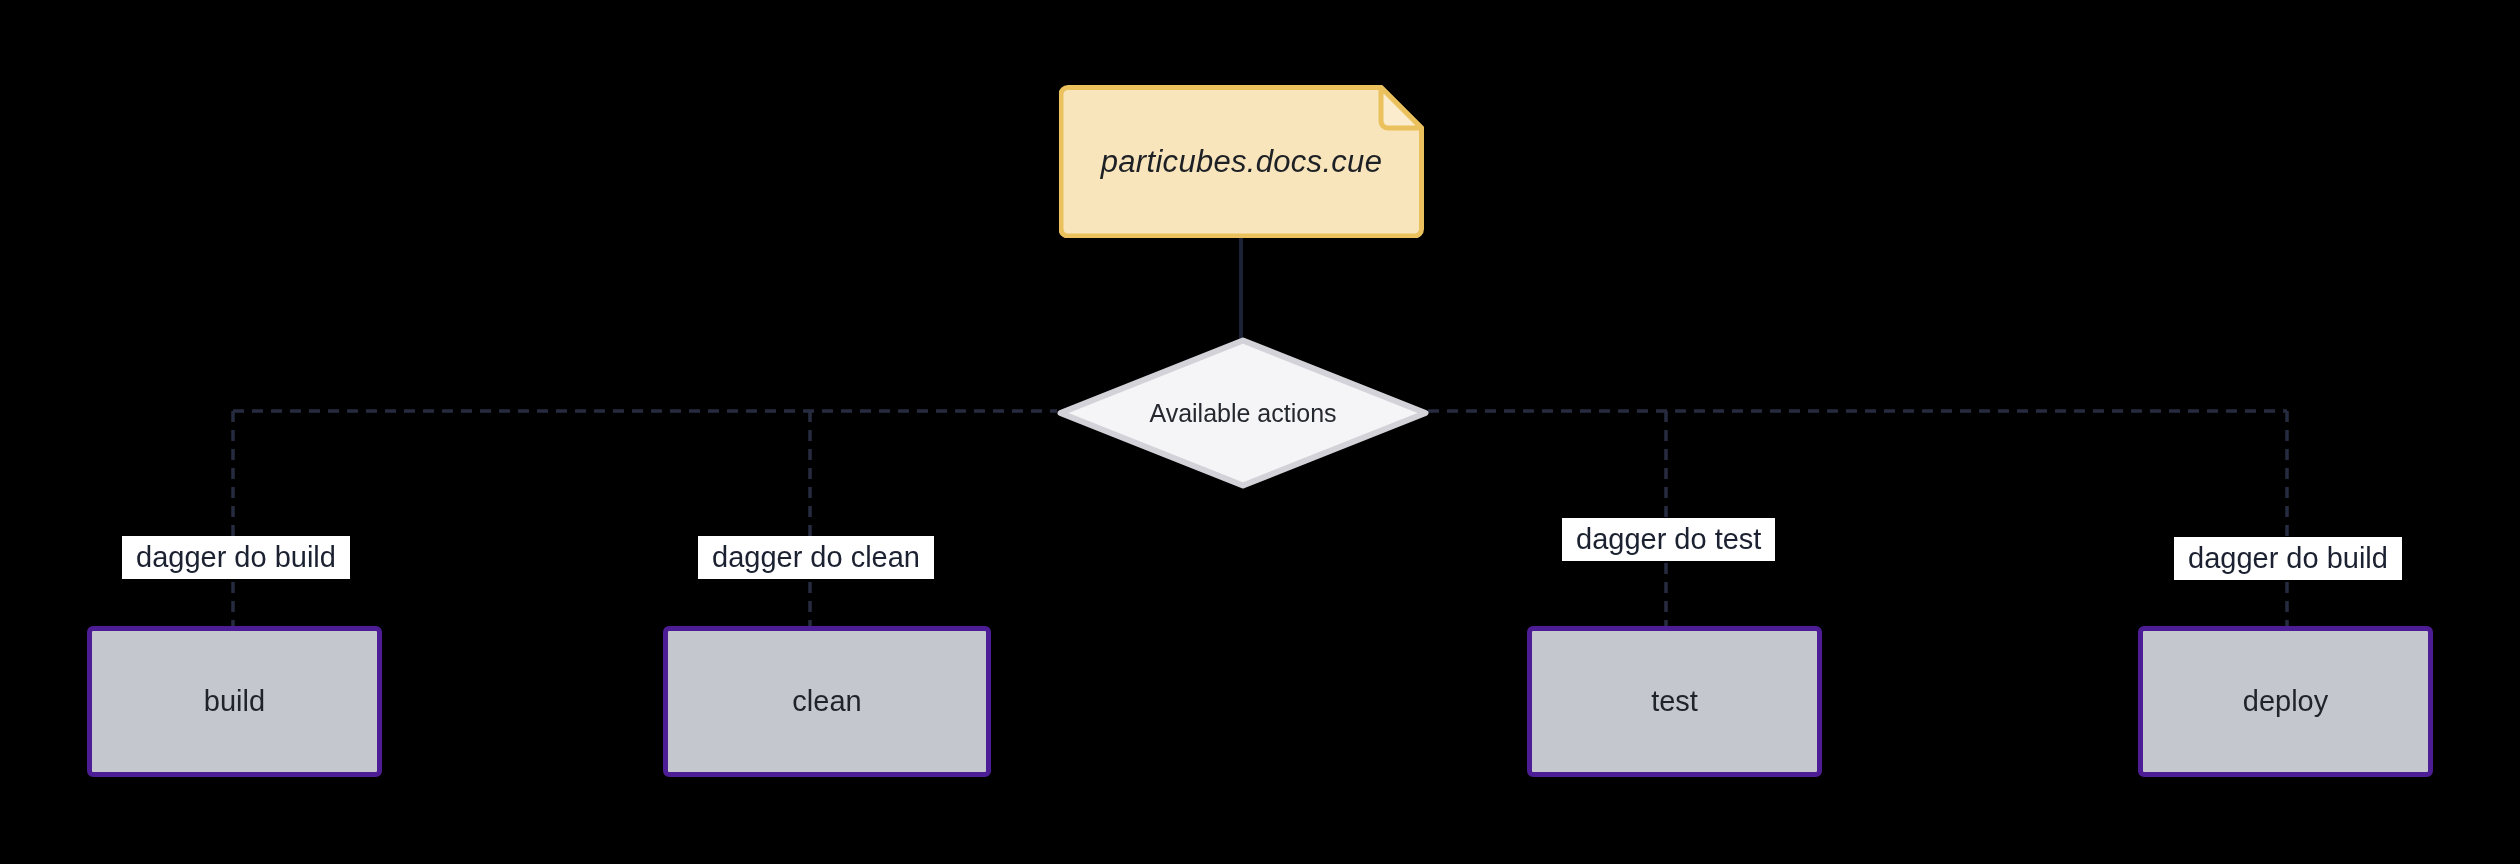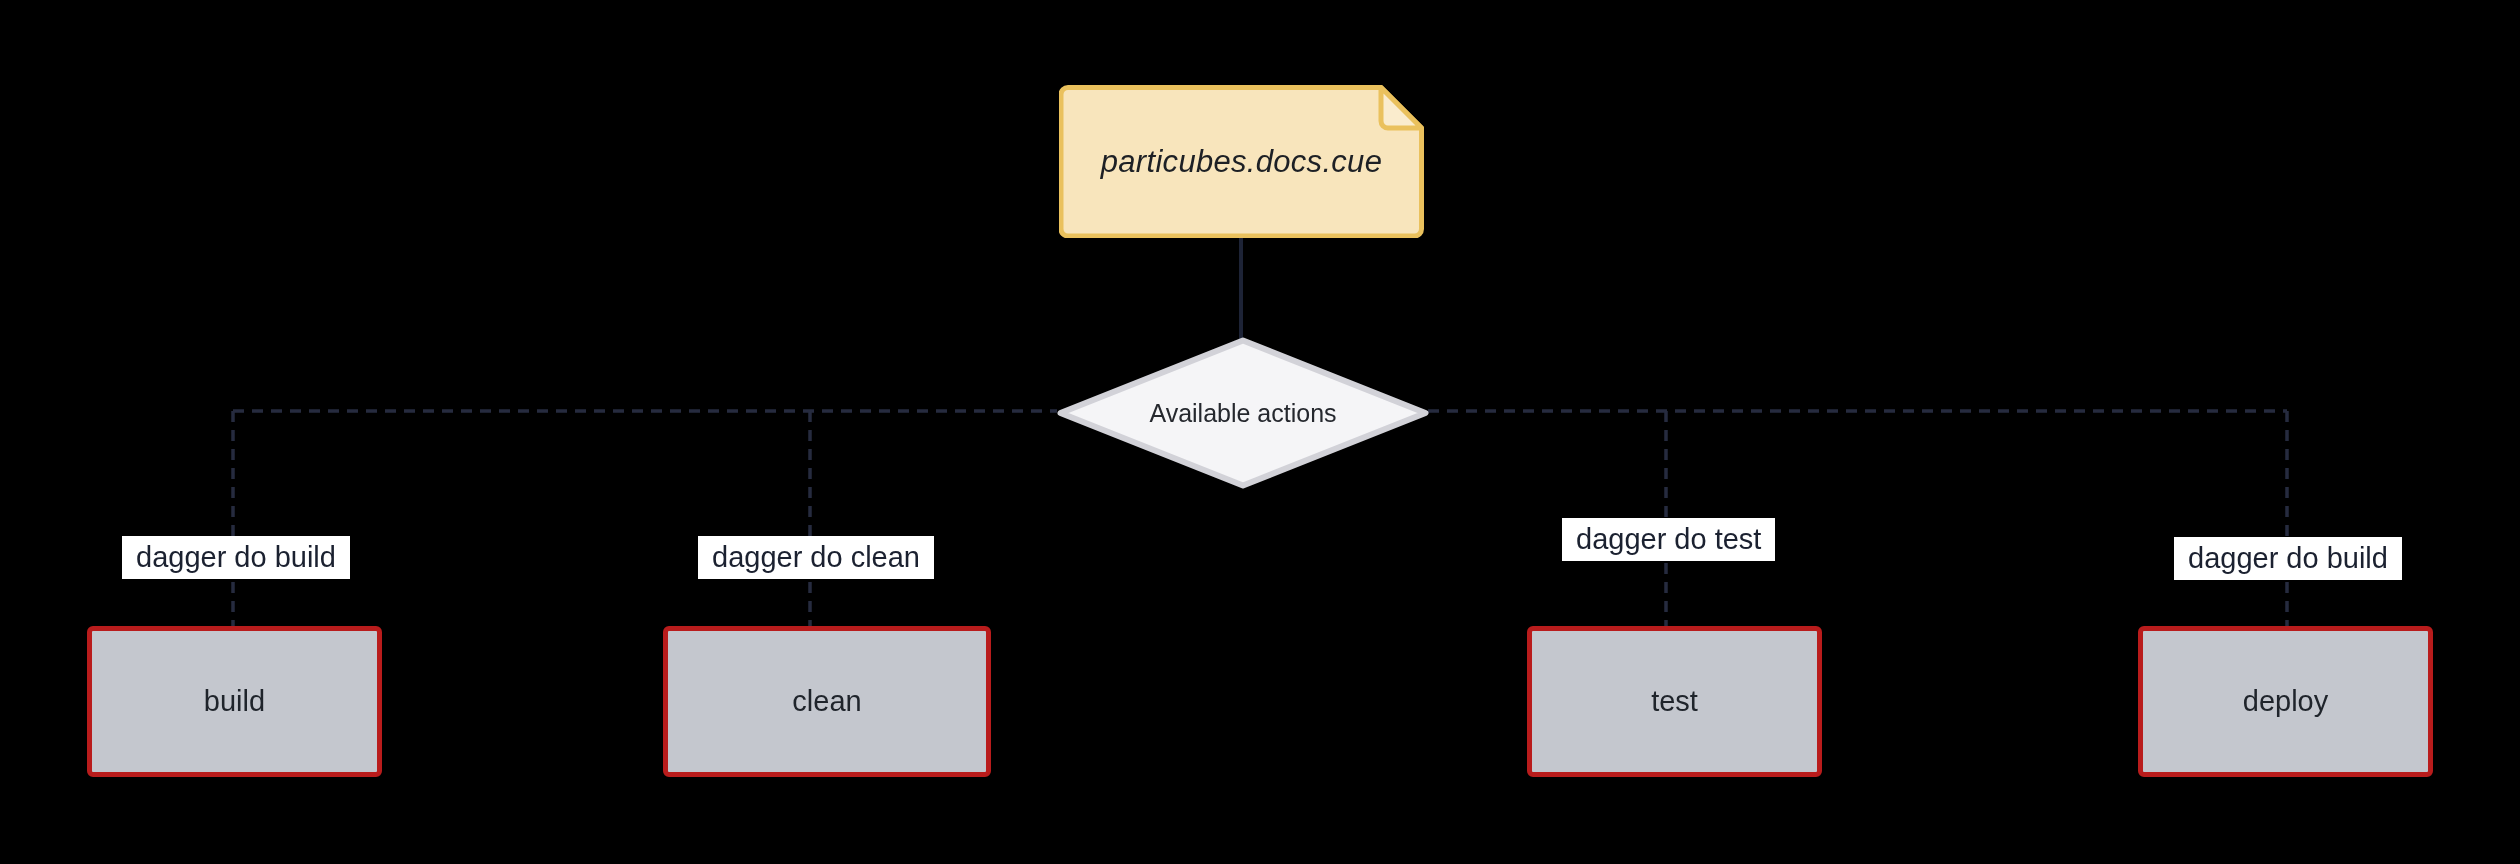--- a/index.html
+++ b/index.html
@@ -86,21 +86,21 @@
   .lbl-deploy { left: 2174px; top: 537px; }
   
   .action-node {
     position: absolute;
     z-index: 3;
     top: 626px;
     width: 295px;
     height: 151px;
     box-sizing: border-box;
     background: #c4c7ce;
-    border: 5px solid #b91c1c;
+    border: 5px solid #4c1d95;
     border-radius: 6px;
     display: flex;
     align-items: center;
     justify-content: center;
     font-size: 29px;
     color: #1f242b;
   }
   .node-build  { left: 87px;   }
   .node-clean  { left: 663px;  width: 328px; }
   .node-test   { left: 1527px; }

